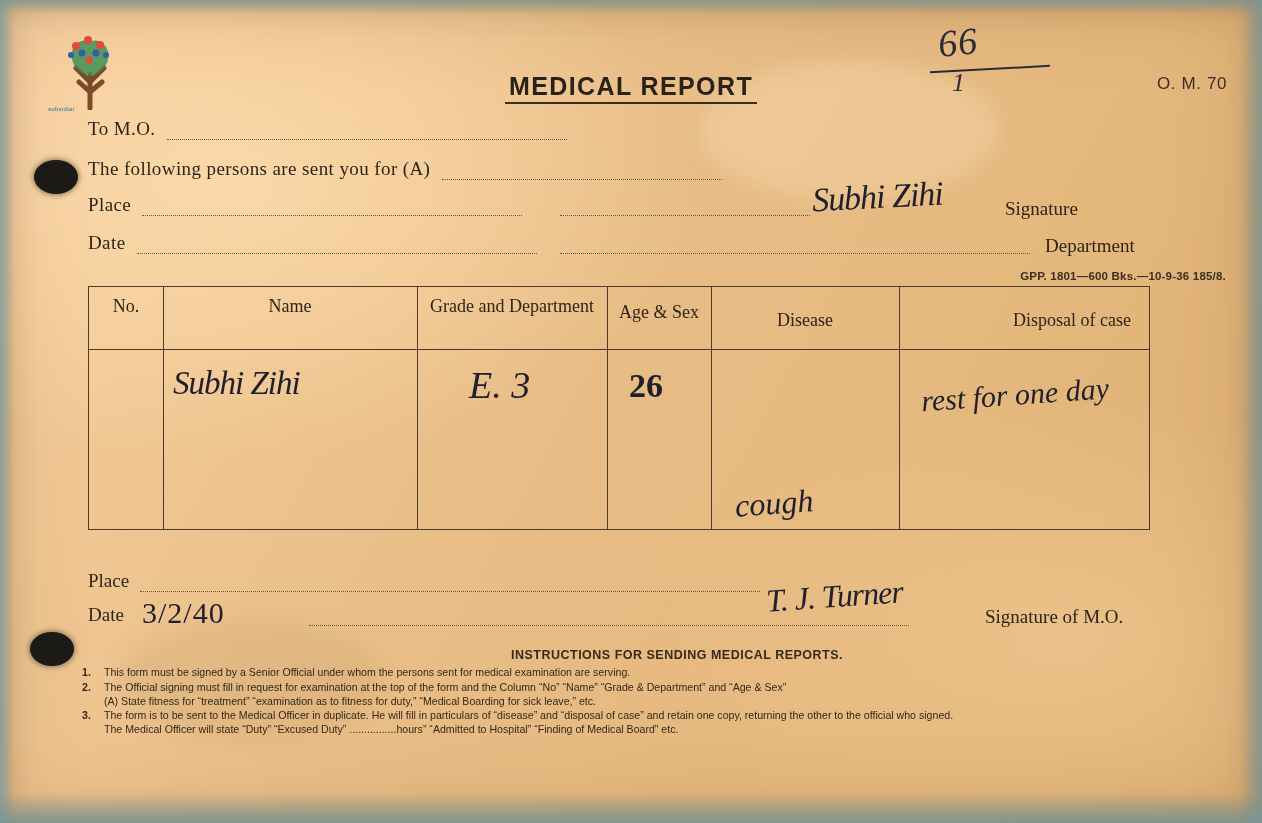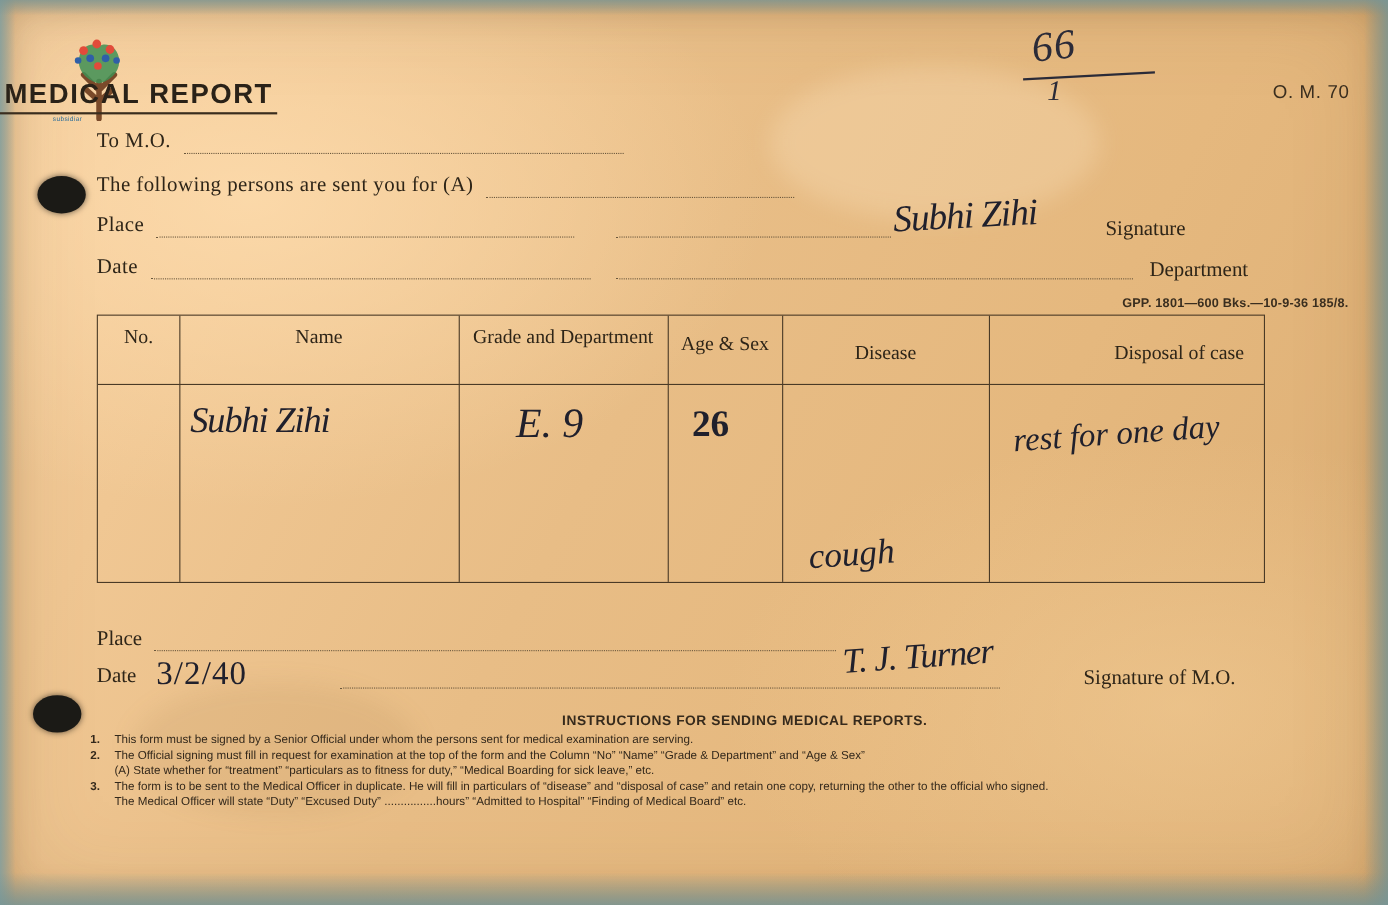--- a/index.html
+++ b/index.html
@@ -79,20 +79,21 @@
     letter-spacing: .3px;
     font-family: "Liberation Sans", sans-serif;
   }
 
   
   #title {
     position: absolute;
     left: 0;
     top: 72px;
     width: 1262px;
+    text-align: center;
     font-family: "Liberation Sans", sans-serif;
     font-weight: bold;
     font-size: 25px;
     letter-spacing: 1.4px;
     color: #2a2218;
   }
   #title .ul {
     border-bottom: 2.5px solid #3a2d1e;
     padding: 0 4px 2px 4px;
   }
@@ -380,21 +381,21 @@
     <div class="hline" style="top:62px;"></div>
 
     <div class="hdr" style="left:0;   width:74px;">No.</div>
     <div class="hdr" style="left:74px; width:254px;">Name</div>
     <div class="hdr" style="left:328px; width:190px;">Grade and Department</div>
     <div class="hdr" style="left:518px; width:104px; top:14px;">Age &amp; Sex</div>
     <div class="hdr" style="left:622px; width:188px; top:22px;">Disease</div>
     <div class="hdr" style="left:810px; width:250px; top:22px;margin-left:48px;">Disposal of case</div>
 
     <div class="cell-hand" style="left:84px; top:78px; font-size:33px; letter-spacing:-1px;">Subhi Zihi</div>
-    <div class="cell-hand" style="left:380px; top:76px; font-size:38px;">E. 9</div>
+    <div class="cell-hand" style="left:380px; top:76px; font-size:38px;">E. 3</div>
     <div class="cell-hand" style="left:540px; top:80px; font-size:34px; font-style:normal; font-weight:bold;">26</div>
     <div class="cell-hand" style="left:646px; top:198px; font-size:32px; transform:rotate(-4deg);">cough</div>
     <div class="cell-hand" style="left:832px; top:84px; font-size:30px; width:210px; line-height:1.55; transform:rotate(-4deg);">rest for one day</div>
   </div>
 
   <div id="foot-place">
     <span>Place</span>
     <span class="dotline" style="width:620px;"></span>
   </div>
 
@@ -411,21 +412,21 @@
 
   <div id="instr">
     <div class="item">
       <span class="n">1.</span>
       <span>This form must be signed by a Senior Official under whom the persons sent for medical examination are serving.</span>
     </div>
     <div class="item">
       <span class="n">2.</span>
       <span>The Official signing must fill in request for examination at the top of the form and the Column “No”  “Name”  “Grade &amp; Department”  and  “Age &amp; Sex”</span>
     </div>
-    <div class="sub">(A) State whether for “treatment”  “particulars as to fitness for duty,”  “Medical Boarding for sick leave,” etc.</div>
+    <div class="sub">(A) State fitness for “treatment”  “examination as to fitness for duty,”  “Medical Boarding for sick leave,” etc.</div>
     <div class="item">
       <span class="n">3.</span>
       <span>The form is to be sent to the Medical Officer in duplicate.  He will fill in particulars of “disease” and “disposal of case” and retain one copy, returning the other to the official who signed.</span>
     </div>
     <div class="sub">The Medical Officer will state “Duty”  “Excused Duty”  ................hours”  “Admitted to Hospital”  “Finding of Medical Board” etc.</div>
   </div>
 
 </div>
 
 </body></html>

